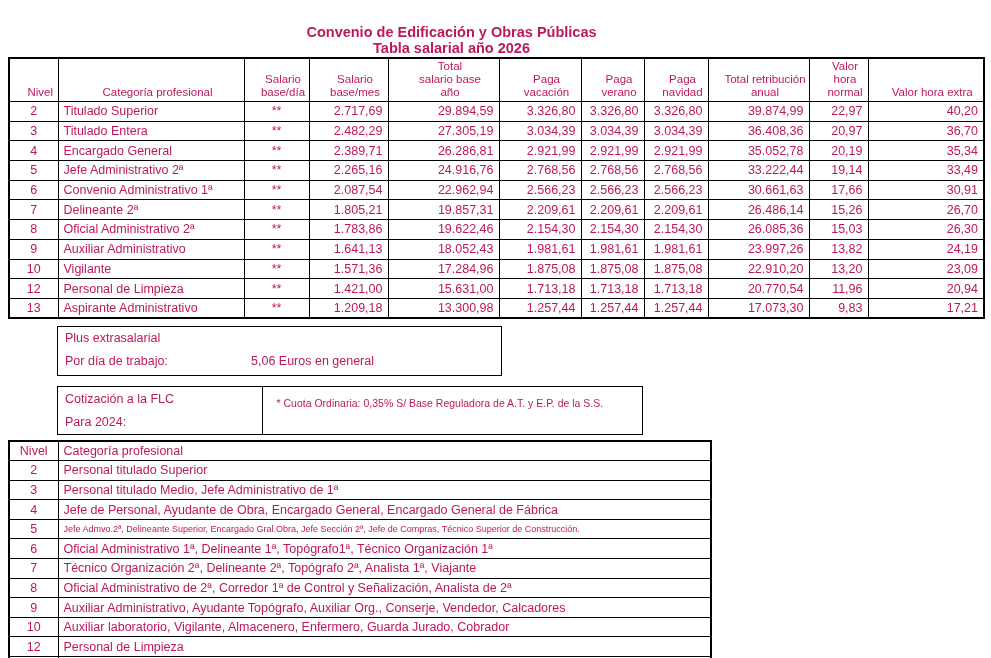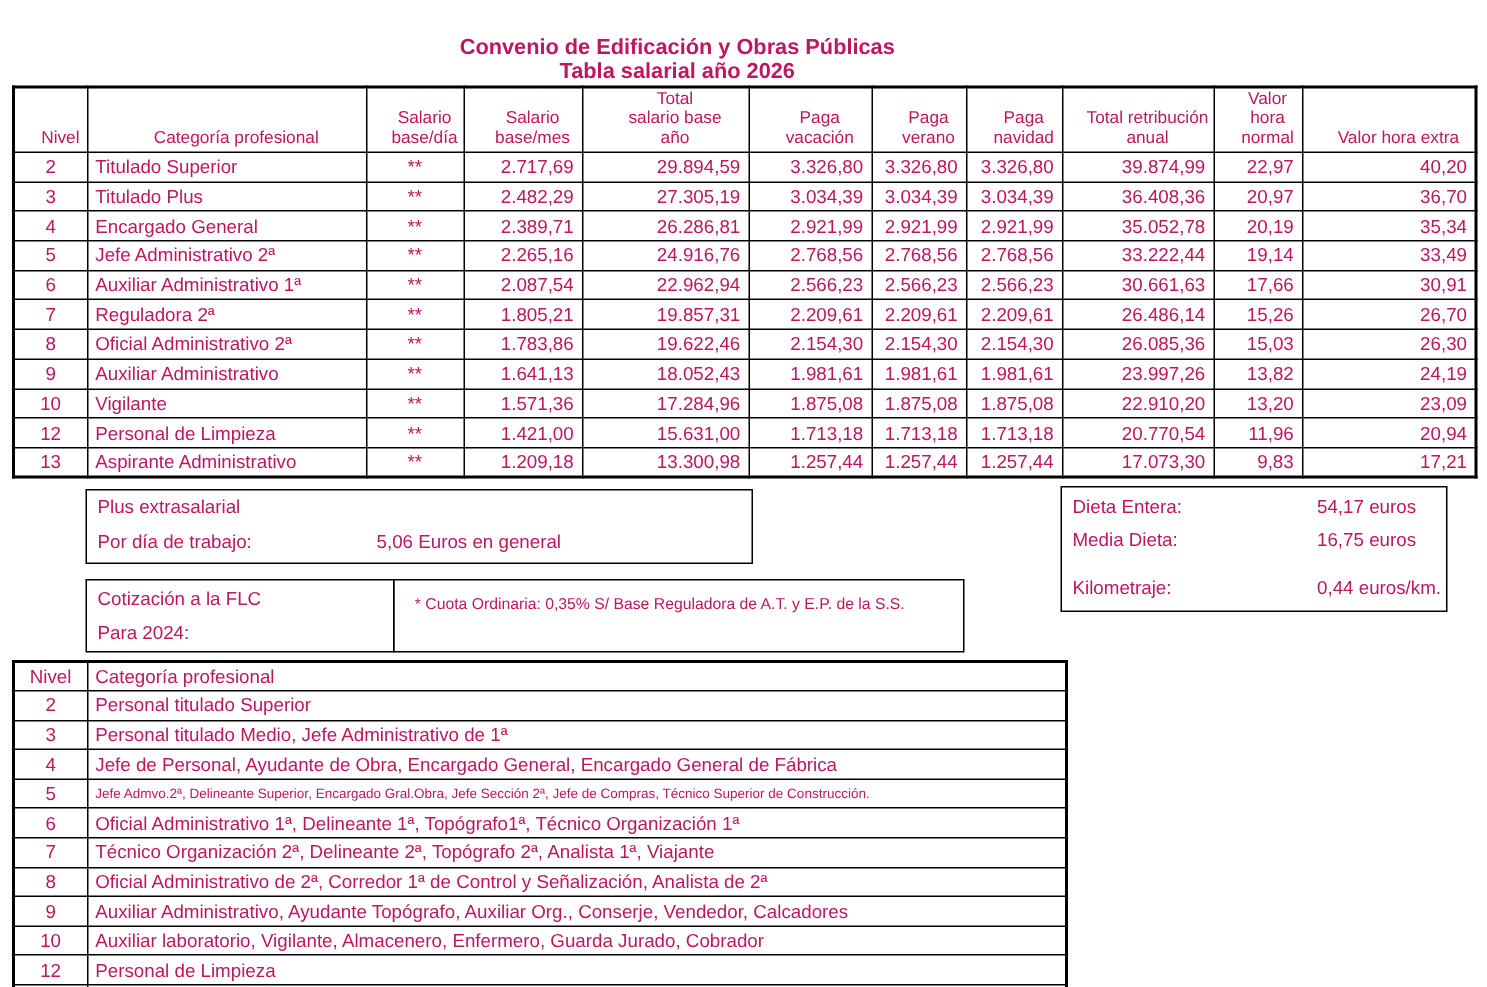--- a/index.html
+++ b/index.html
@@ -112,21 +112,21 @@
           <td class="c-right">29.894,59</td>
           <td class="c-right">3.326,80</td>
           <td class="c-right">3.326,80</td>
           <td class="c-right">3.326,80</td>
           <td class="c-right">39.874,99</td>
           <td class="c-right">22,97</td>
           <td class="c-right">40,20</td>
         </tr>
         <tr>
           <td class="c-center">3</td>
-          <td class="c-left">Titulado Plus</td>
+          <td class="c-left">Titulado Entera</td>
           <td class="c-center">**</td>
           <td class="c-right">2.482,29</td>
           <td class="c-right">27.305,19</td>
           <td class="c-right">3.034,39</td>
           <td class="c-right">3.034,39</td>
           <td class="c-right">3.034,39</td>
           <td class="c-right">36.408,36</td>
           <td class="c-right">20,97</td>
           <td class="c-right">36,70</td>
         </tr>
@@ -151,34 +151,34 @@
           <td class="c-right">24.916,76</td>
           <td class="c-right">2.768,56</td>
           <td class="c-right">2.768,56</td>
           <td class="c-right">2.768,56</td>
           <td class="c-right">33.222,44</td>
           <td class="c-right">19,14</td>
           <td class="c-right">33,49</td>
         </tr>
         <tr>
           <td class="c-center">6</td>
-          <td class="c-left">Auxiliar Administrativo 1ª</td>
+          <td class="c-left">Convenio Administrativo 1ª</td>
           <td class="c-center">**</td>
           <td class="c-right">2.087,54</td>
           <td class="c-right">22.962,94</td>
           <td class="c-right">2.566,23</td>
           <td class="c-right">2.566,23</td>
           <td class="c-right">2.566,23</td>
           <td class="c-right">30.661,63</td>
           <td class="c-right">17,66</td>
           <td class="c-right">30,91</td>
         </tr>
         <tr>
           <td class="c-center">7</td>
-          <td class="c-left">Reguladora 2ª</td>
+          <td class="c-left">Delineante 2ª</td>
           <td class="c-center">**</td>
           <td class="c-right">1.805,21</td>
           <td class="c-right">19.857,31</td>
           <td class="c-right">2.209,61</td>
           <td class="c-right">2.209,61</td>
           <td class="c-right">2.209,61</td>
           <td class="c-right">26.486,14</td>
           <td class="c-right">15,26</td>
           <td class="c-right">26,70</td>
         </tr>
@@ -251,34 +251,20 @@
   </table>
 
   <div class="info-box plus-box">
     <div class="brow" style="top:4px">Plus extrasalarial</div>
     <div class="brow" style="top:27px">
       <span>Por día de trabajo:</span>
       <span class="bvalue" style="left:186px">5,06 Euros en general</span>
     </div>
   </div>
 
-  <div class="info-box dieta-box">
-    <div class="brow" style="top:6px">
-      <span>Dieta Entera:</span>
-      <span class="bvalue" style="left:163px">54,17 euros</span>
-    </div>
-    <div class="brow" style="top:28px">
-      <span>Media Dieta:</span>
-      <span class="bvalue" style="left:163px">16,75 euros</span>
-    </div>
-    <div class="brow" style="top:60px">
-      <span>Kilometraje:</span>
-      <span class="bvalue" style="left:163px">0,44 euros/km.</span>
-    </div>
-  </div>
 
   <div class="info-box cot-wrap">
     <div class="cot-left">
       <div class="brow" style="top:5px">Cotización a la FLC</div>
       <div class="brow" style="top:28px">Para 2024:</div>
     </div>
     <div class="cot-right">
       <div class="cuota-note">* Cuota Ordinaria: 0,35% S/ Base Reguladora de A.T. y E.P. de la S.S.</div>
     </div>
   </div>

